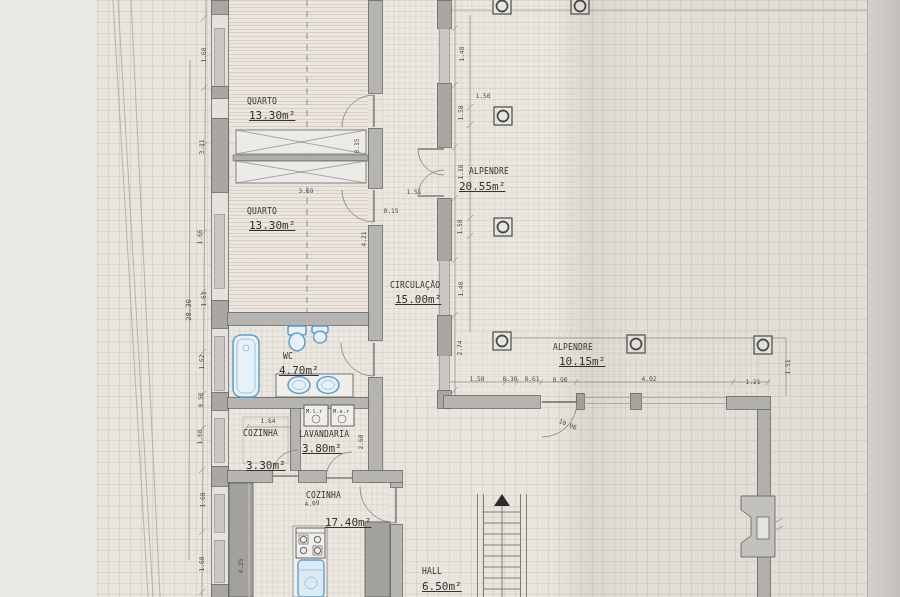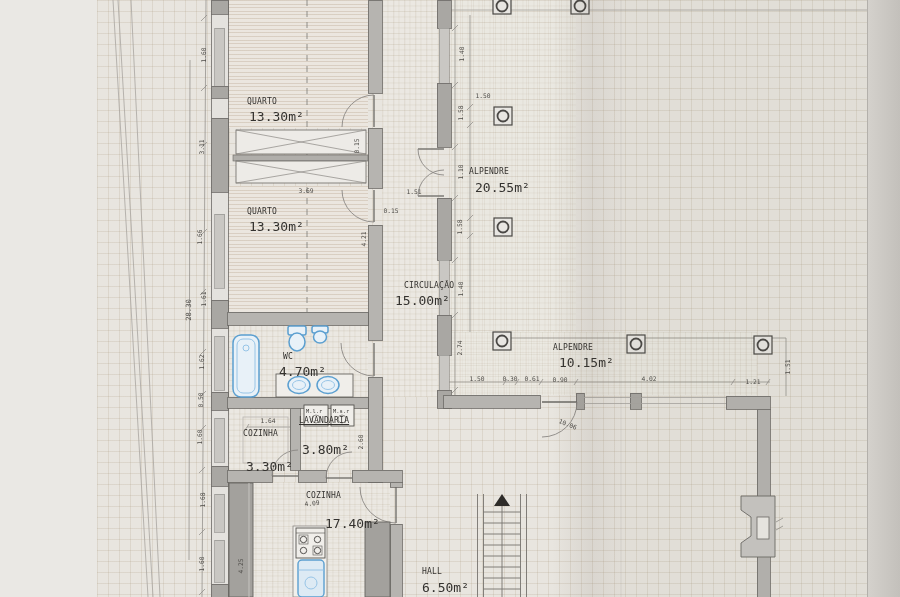--- a/index.html
+++ b/index.html
@@ -42,21 +42,21 @@
   .blue{stroke:var(--fixture_blue,#5b9fd0);fill:var(--fixture_fill,#e8f1f8);stroke-width:1.5;}
   .blue-thin{stroke:#8fc0e4;fill:none;stroke-width:0.9;}
   .fx{stroke:#55534f;fill:#f0eeea;stroke-width:0.9;}
   .cnt{fill:var(--counter,#a3a19d);stroke:#66645f;stroke-width:0.9;}
   .col-sq{fill:#e8e6e2;stroke:#4a4845;stroke-width:1.2;}
   .col-ci{fill:none;stroke:#4a4845;stroke-width:1.8;}
   .dash{stroke:#7a7874;stroke-width:0.8;stroke-dasharray:6 5;fill:none;}
   .stair{stroke:#76736e;stroke-width:0.9;fill:none;}
   #labels-layer{position:absolute;left:0;top:0;width:900px;height:597px;pointer-events:none;}
   .room-name{position:absolute;font-size:8px;letter-spacing:0.2px;color:var(--text,#34322f);white-space:nowrap;}
-  .room-area{position:absolute;font-size:13px;color:var(--text,#34322f);white-space:nowrap;}
+  .room-area{position:absolute;font-size:11px;color:var(--text,#34322f);white-space:nowrap;text-decoration:underline;}
   .dim{position:absolute;font-size:6.3px;color:var(--dim_text,#4e4c48);white-space:nowrap;}
   .dim.lg{font-size:7.2px;}
   .appl{position:absolute;font-size:5.4px;color:#3c3a37;white-space:nowrap;}
   #watermark{position:absolute;left:312px;top:236px;font-family:"DejaVu Sans",sans-serif;
     font-weight:bold;font-size:74px;letter-spacing:5px;color:var(--watermark,rgba(247,246,243,0.6));
     pointer-events:none;}
 </style>
 </head>
 <body>
 
@@ -345,28 +345,28 @@
 
   <div id="labels-layer">
       <div class="room-name" style="left: 247px; top: 97px;">QUARTO</div>
       <div class="room-area" style="left: 249px; top: 109px;">13.30m²</div>
       <div class="room-name" style="left: 247px; top: 207px;">QUARTO</div>
       <div class="room-area" style="left: 249px; top: 219px;">13.30m²</div>
       <div class="room-name" style="left: 283px; top: 352px;">WC</div>
       <div class="room-area" style="left: 279px; top: 364px;">4.70m²</div>
       <div class="room-name" style="left: 243px; top: 429px;">COZINHA</div>
       <div class="room-area" style="left: 246px; top: 442px; margin-top: 17px;">3.30m²</div>
-      <div class="room-name" style="left: 299px; top: 416px; text-decoration: underline;">LAVANDARIA</div>
+      <div class="room-name" style="left: 299px; top: 430px;">LAVANDARIA</div>
       <div class="room-area" style="left: 302px; top: 442px;">3.80m²</div>
       <div class="room-name" style="left: 306px; top: 491px;">COZINHA</div>
       <div class="room-area" style="left: 325px; top: 516px;">17.40m²</div>
-      <div class="room-name" style="left: 390px; top: 281px; margin-left: 14px;">CIRCULAÇÃO</div>
+      <div class="room-name" style="left: 390px; top: 281px;">CIRCULAÇÃO</div>
       <div class="room-area" style="left: 395px; top: 293px;">15.00m²</div>
       <div class="room-name" style="left: 469px; top: 167px;">ALPENDRE</div>
-      <div class="room-area" style="left: 475px; top: 180px;">20.55m²</div>
+      <div class="room-area" style="left: 459px; top: 180px;">20.55m²</div>
       <div class="room-name" style="left: 553px; top: 343px;">ALPENDRE</div>
       <div class="room-area" style="left: 559px; top: 355px;">10.15m²</div>
       <div class="room-name" style="left: 422px; top: 567px;">HALL</div>
       <div class="room-area" style="left: 422px; top: 580px;">6.50m²</div>
       <div class="appl" style="left: 306px; top: 408px;">M.l.r</div>
       <div class="appl" style="left: 333px; top: 408px;">M.s.r</div>
       <div class="dim" style="left: 203px; top: 55px; transform: translate(-50%, -50%) rotate(-90deg);">1.60</div>
       <div class="dim" style="left: 201px; top: 147px; transform: translate(-50%, -50%) rotate(-90deg);">3.11</div>
       <div class="dim" style="left: 199px; top: 237px; transform: translate(-50%, -50%) rotate(-90deg);">1.66</div>
       <div class="dim lg" style="left: 188px; top: 310px; transform: translate(-50%, -50%) rotate(-90deg);">28.30</div>

